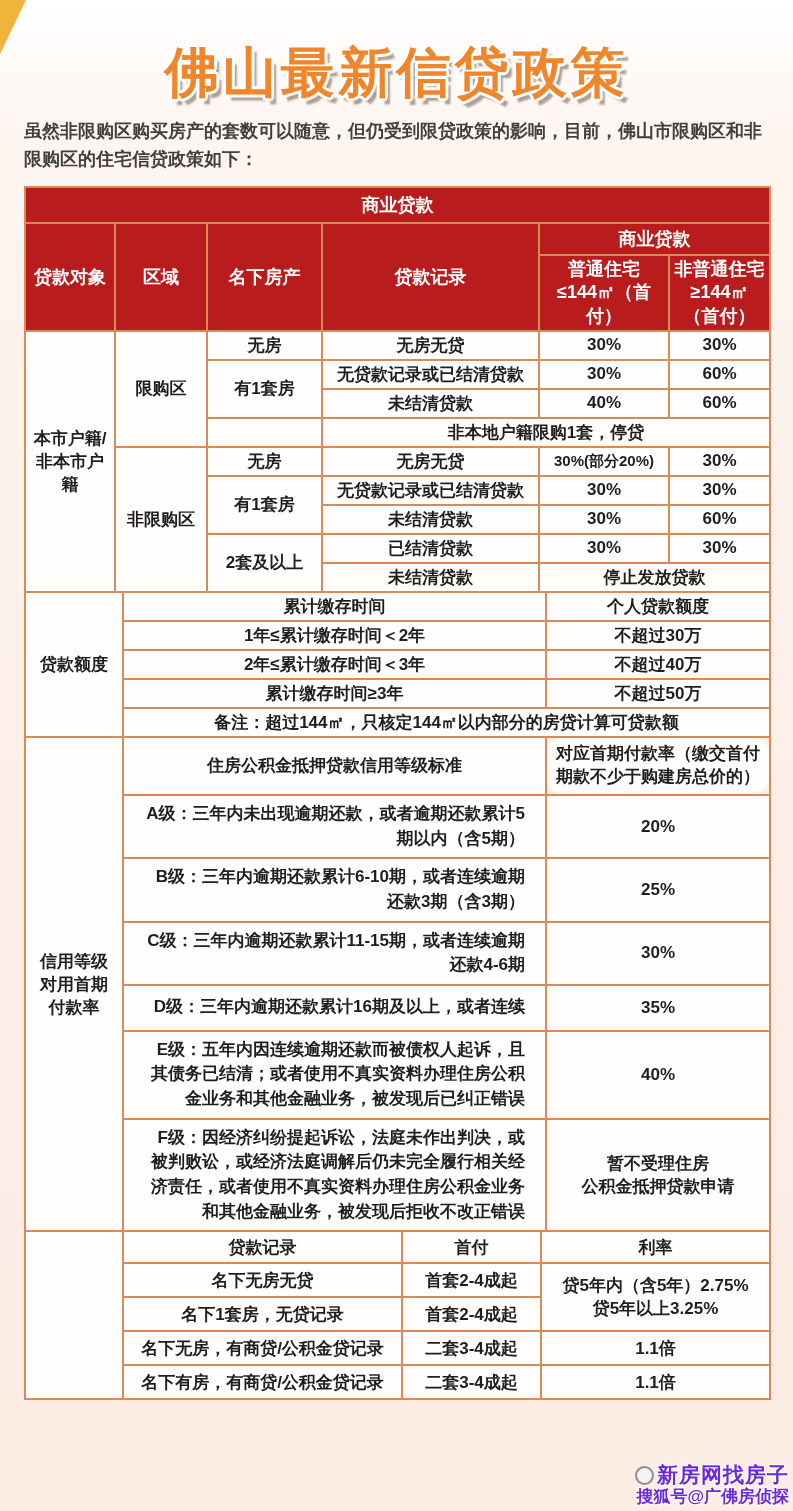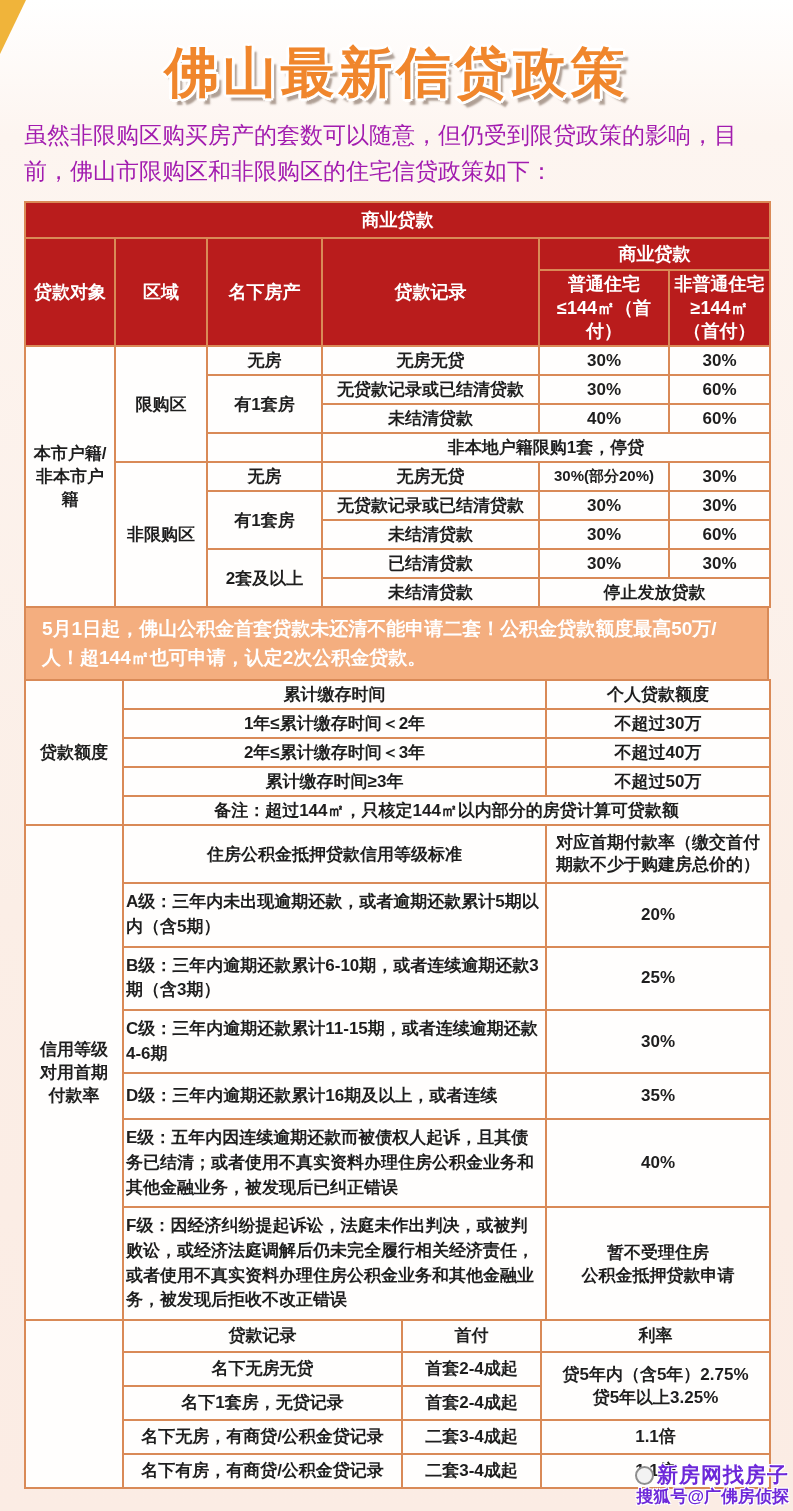--- a/index.html
+++ b/index.html
@@ -8,38 +8,38 @@
     width:793px; height:1511px; overflow:hidden; position:relative;
     font-family:"Liberation Sans", sans-serif;
     background:linear-gradient(180deg,#ffffff 0%,#fdf5f0 9%,#fbeee6 60%,#fbece4 100%);
   }
   .corner { position:absolute; top:0; left:0; width:0; height:0;
     border-top:54px solid #f0b43a; border-right:26px solid transparent; }
   .hero { height:110px; display:flex; align-items:flex-end; justify-content:center; }
   .hero h1 { margin:0; font-size:54px; font-weight:900; color:#f0862c; letter-spacing:4px;
     text-shadow:-2px -2px 0 #fff,2px -2px 0 #fff,-2px 2px 0 #fff,2px 2px 0 #fff,
       -3px 0 0 #fff,3px 0 0 #fff,0 -3px 0 #fff,0 3px 0 #fff,5px 6px 2px rgba(110,85,70,.55); }
-  .intro { margin:8px 24px 0; font-size:23px; font-weight:400; color:#a21caf; line-height:1.55; }
+  .intro { margin:8px 24px 0; font-size:18px; font-weight:700; color:#404040; line-height:1.55; }
   .sheet { width:745px; margin:14px auto 0; }
   table { border-collapse:collapse; width:745px; table-layout:fixed; margin-top:-2px; }
   th,td { border:2px solid #d98a57; font-weight:700; text-align:center; vertical-align:middle;
     padding:2px 4px; font-size:17px; }
   th.orange { background:#b91c1c; color:#fff; font-size:18px; }
   td { background:#fffefd; color:#1e1e1e; }
   .sub { font-size:13px; line-height:1.3; }
   .preline { white-space:pre-line; }
   .bar { width:745px; border:2px solid #d98a57; background:#f2a876; color:#fff; text-align:center;
     font-weight:700; font-size:18px; padding:6px 0; margin:-2px auto 0; }
   .notice { width:745px; border:2px solid #d98a57; background:#f4ae7f; color:#fff; text-align:left;
     font-weight:700; font-size:19px; line-height:1.5; padding:7px 16px; margin:-2px auto 0; }
   tr.h28 { height:28px; }
   tr.h32 { height:32px; }
   tr.h34 { height:34px; }
-  .left { text-align:left; padding:6px 2px; line-height:1.45; }
-  .hdr2 { line-height:1.35; font-size:17px; }
+  .left { text-align:right; padding:6px 20px; line-height:1.45; }
+  .hdr2 { line-height:1.35; font-size:17px;border-radius:19px; }
   .watermark { position:absolute; right:4px; bottom:4px; text-align:right; color:#6d28d9;
     font-weight:700; line-height:1.15;
     text-shadow:1px 1px 0 #fff,-1px -1px 0 #fff,1px -1px 0 #fff,-1px 1px 0 #fff; }
   .wm1 { font-size:21px; letter-spacing:1px; }
   .wm2 { font-size:17px; }
   .wm-logo { display:inline-block; width:19px; height:19px; border:2px solid #8e8e8e;
     border-radius:50%; vertical-align:-3px; margin-right:3px; background:#f3f3f3; }
 </style>
 </head>
 <body>
@@ -128,21 +128,20 @@
       <td>30%</td>
       <td>30%</td>
     </tr>
     <tr class="h28">
       <td>未结清贷款</td>
       <td colspan="2">停止发放贷款</td>
     </tr>
   </tbody>
     </table>
 
-  <div class="notice">5月1日起，佛山公积金首套贷款未还清不能申请二套！公积金贷款额度最高50万/人！超144㎡也可申请，认定2次公积金贷款。</div>
 
   <table>
     <colgroup>
         <col style="width:98px">
         <col style="width:423px">
         <col style="width:224px">
       </colgroup>
     <tbody>
         <tr class="h28">
       <td rowspan="5">贷款额度</td>

